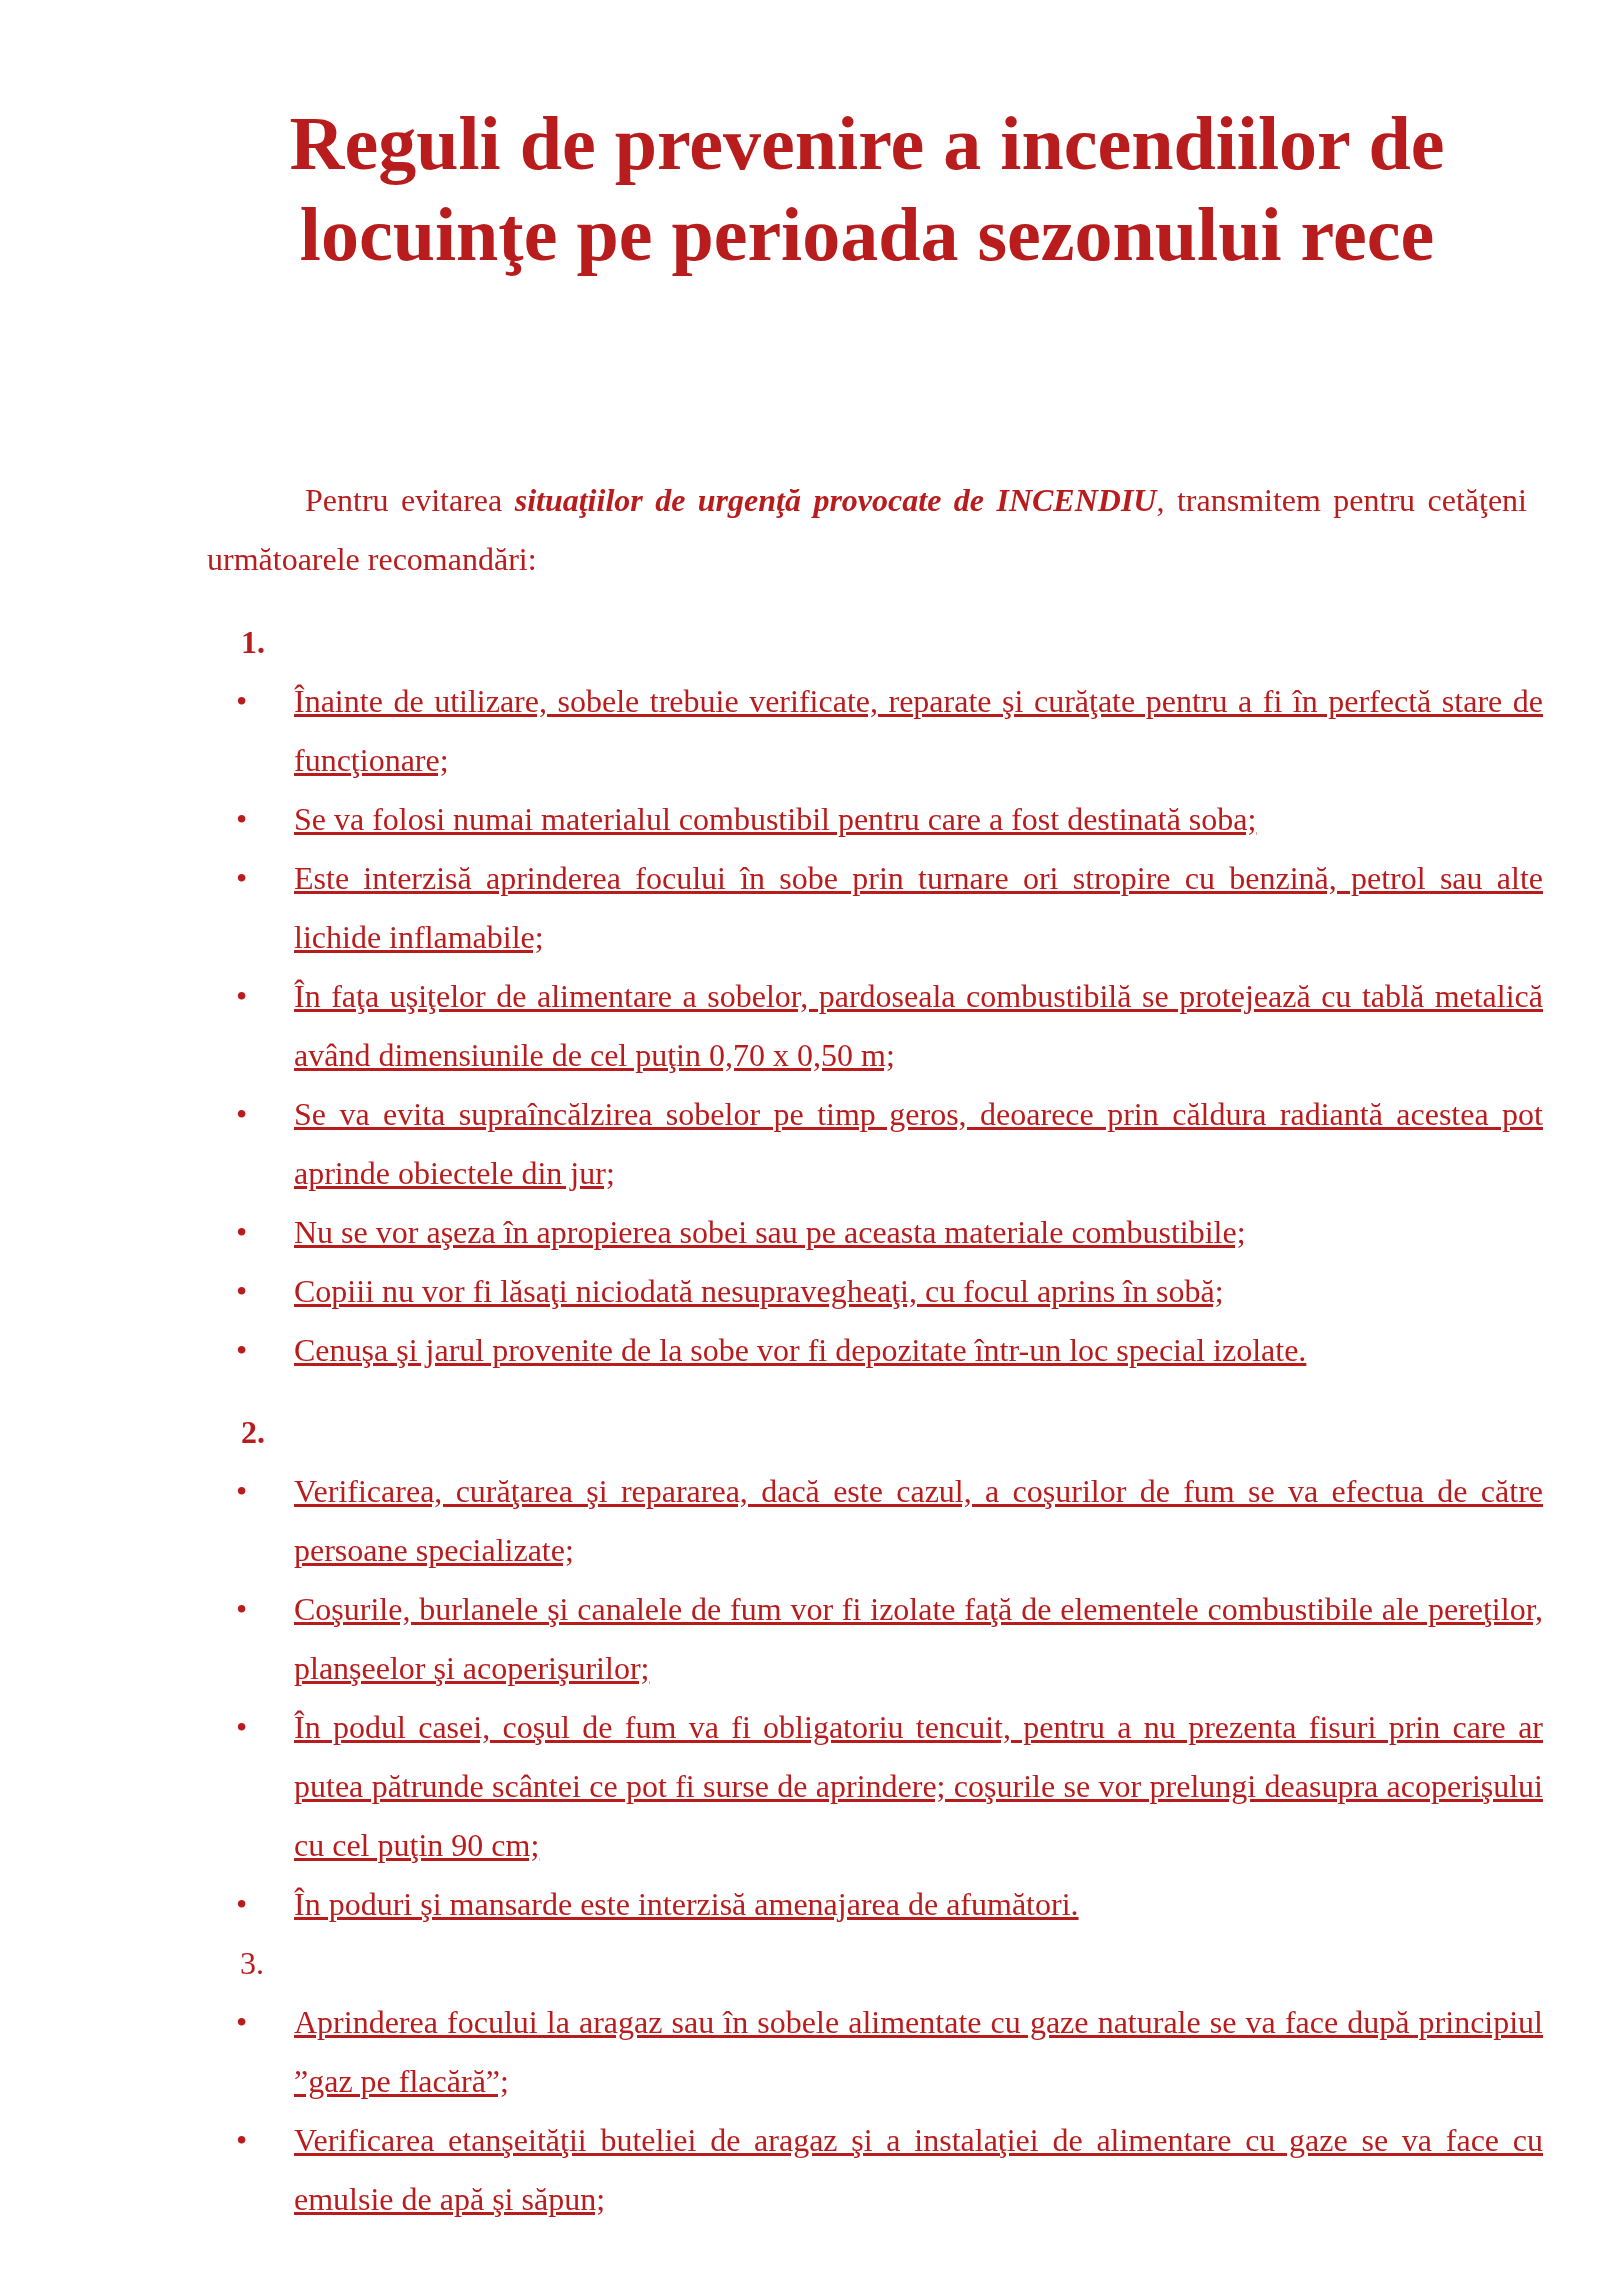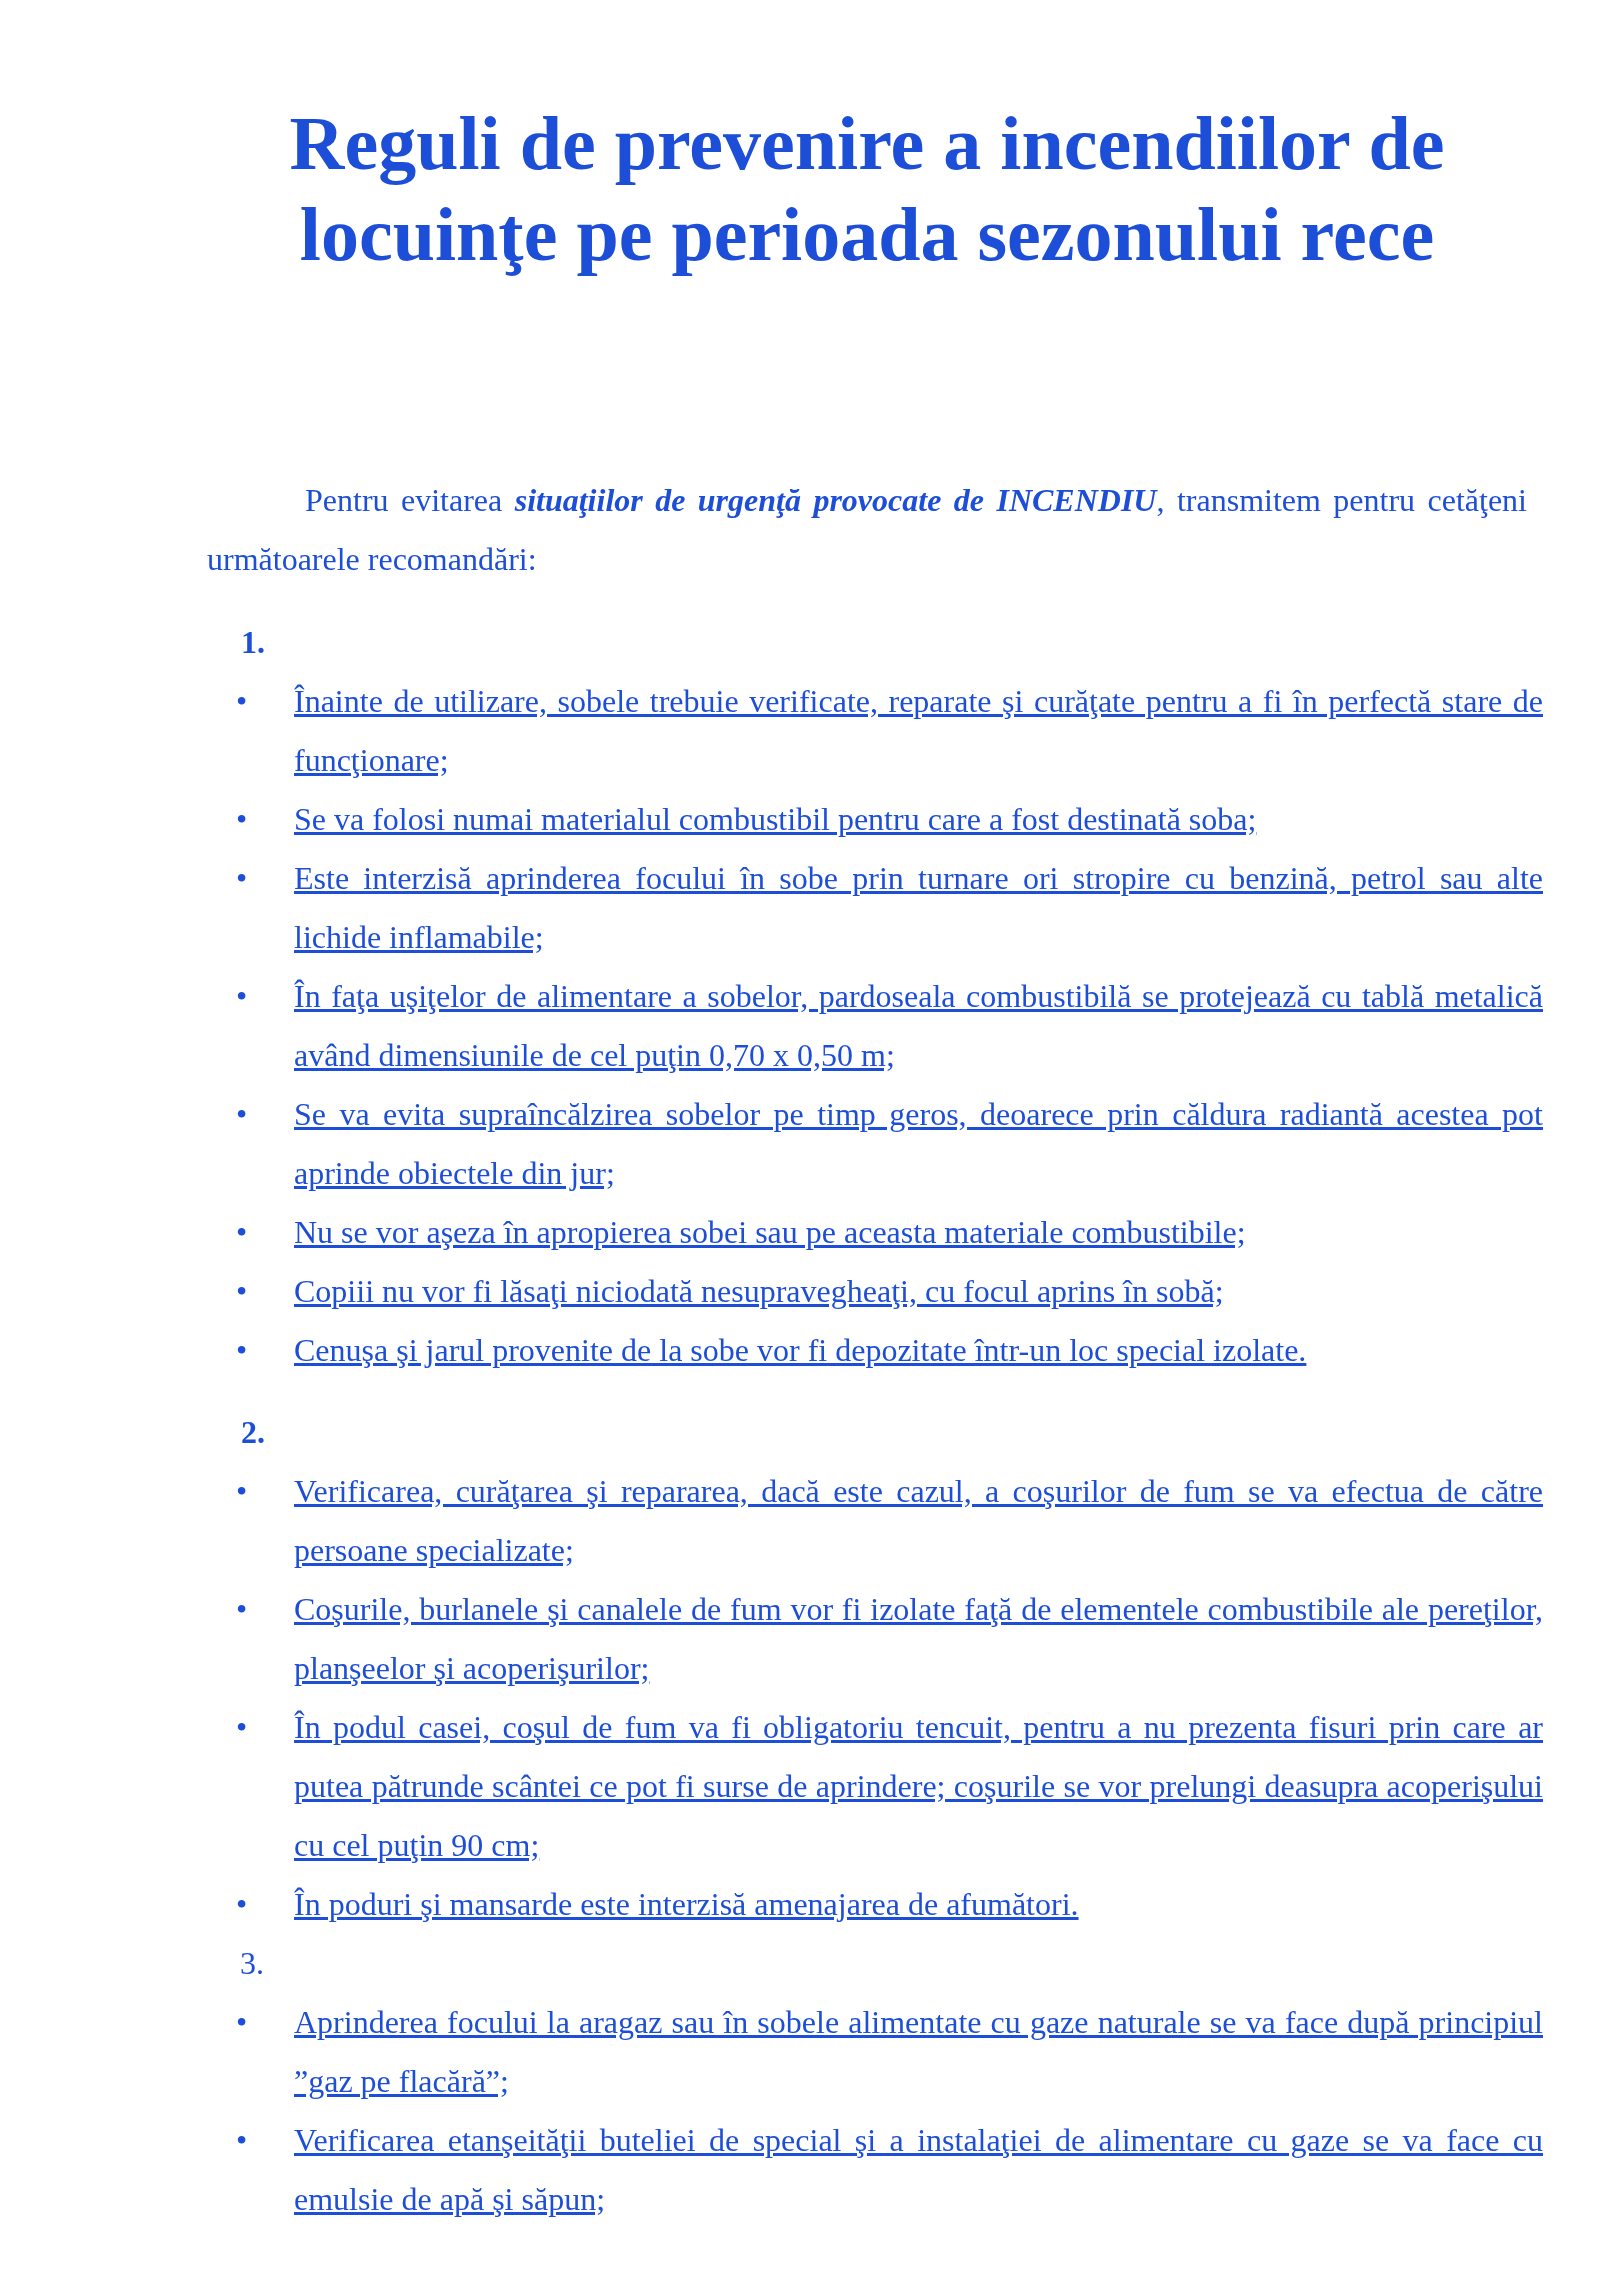--- a/index.html
+++ b/index.html
@@ -7,21 +7,21 @@
     position: relative;
     width: 1621px;
     height: 2293px;
     box-sizing: border-box;
     background: #ffffff;
     padding: 98px 78px 0 191px;
     overflow: hidden;
     font-family: "Liberation Serif", "DejaVu Serif", serif;
     font-size: 32px;
     line-height: 59px;
-    color: #1d4ed8;
+    color: #b91c1c;
   }
   .title {
     font-size: 76px;
     line-height: 91px;
     font-weight: bold;
     text-align: center;
     margin: 0 0 191px 0;
   }
   .intro {
     margin: 16px;
@@ -128,18 +128,18 @@
   <section>
     <div class="heading inline">
       <span class="hnum">3.</span>
     </div>
     <div class="bullet">
       <span class="bdot">•</span>
       <p class="btext">Aprinderea focului la aragaz sau în sobele alimentate cu gaze naturale se va face după principiul ”gaz pe flacără”;</p>
     </div>
     <div class="bullet">
       <span class="bdot">•</span>
-      <p class="btext">Verificarea etanşeităţii buteliei de special şi a instalaţiei de alimentare cu gaze se va face cu emulsie de apă şi săpun;</p>
+      <p class="btext">Verificarea etanşeităţii buteliei de aragaz şi a instalaţiei de alimentare cu gaze se va face cu emulsie de apă şi săpun;</p>
     </div>
   </section>
 
 </div>
 
 
 </body></html>

